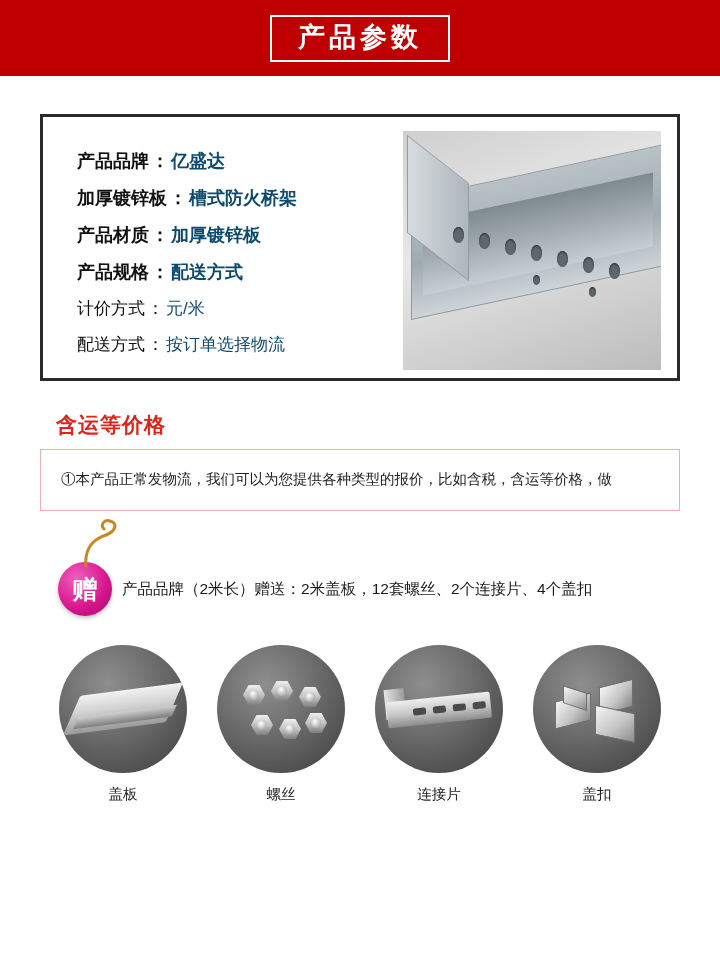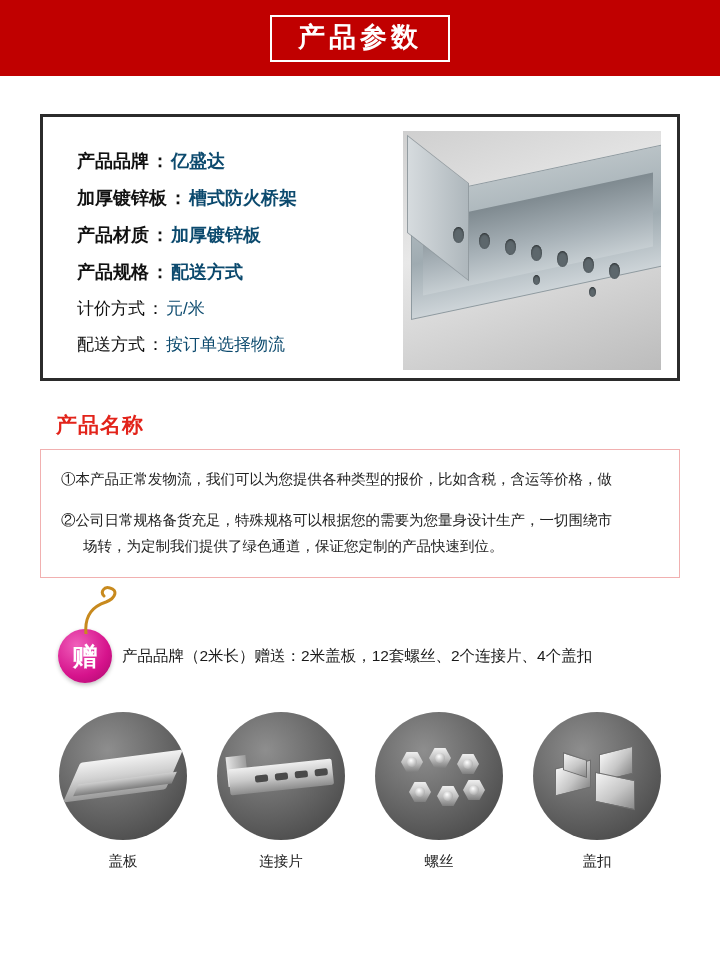--- a/index.html
+++ b/index.html
@@ -356,77 +356,73 @@
       <div class="hole" style="left:148px; top:96px;"></div>
       <div class="hole" style="left:174px; top:102px;"></div>
       <div class="hole" style="left:200px; top:108px;"></div>
       <div class="hole" style="left:226px; top:114px;"></div>
       <div class="hole" style="left:150px; top:126px; width:7px; height:10px;"></div>
       <div class="hole" style="left:206px; top:138px; width:7px; height:10px;"></div>
     </div>
   </div>
 </div>
 
-<div class="tips-title">产品名称</div>
+<div class="tips-title">含运等价格</div>
 
 <div class="tips-box">
   <div class="tip-item">
     <span>①本产品正常发物流，我们可以为您提供各种类型的报价，比如含税，含运等价格，做</span>
-  </div>
-  <div class="tip-item">
-    <span>②公司日常规格备货充足，特殊规格可以根据您的需要为您量身设计生产，一切围绕市</span>
-    <span class="tip-line2">场转，为定制我们提供了绿色通道，保证您定制的产品快速到位。</span>
   </div>
 </div>
 
 <div class="gift-row">
   <svg class="gift-string" viewBox="0 0 46 50">
     <path d="M6 50 C 4 30, 14 22, 26 18 C 36 14, 38 6, 30 4 C 24 2, 20 8, 24 12" fill="none" stroke="#c88a1e" stroke-width="3" stroke-linecap="round"></path>
   </svg>
   <div class="gift-badge">赠</div>
   <div class="gift-text">产品品牌（2米长）赠送：2米盖板，12套螺丝、2个连接片、4个盖扣</div>
 </div>
 
 <div class="acc-row">
 
   <div class="acc-item">
     <div class="acc-circle">
       <div class="cover-plate"></div>
       <div class="cover-plate2"></div>
     </div>
     <div class="acc-caption">盖板</div>
+  </div>
+
+  <div class="acc-item">
+    <div class="acc-circle">
+      <div class="screw" style="left:26px; top:40px;"></div>
+      <div class="screw" style="left:54px; top:36px;"></div>
+      <div class="screw" style="left:82px; top:42px;"></div>
+      <div class="screw" style="left:34px; top:70px;"></div>
+      <div class="screw" style="left:62px; top:74px;"></div>
+      <div class="screw" style="left:88px; top:68px;"></div>
+    </div>
+    <div class="acc-caption">螺丝</div>
   </div>
 
   <div class="acc-item">
     <div class="acc-circle">
       <div class="link-flange"></div>
       <div class="link-plate">
         <div class="slot" style="left:26px;"></div>
         <div class="slot" style="left:46px;"></div>
         <div class="slot" style="left:66px;"></div>
         <div class="slot" style="left:86px;"></div>
       </div>
     </div>
     <div class="acc-caption">连接片</div>
   </div>
 
   <div class="acc-item">
     <div class="acc-circle">
-      <div class="screw" style="left:26px; top:40px;"></div>
-      <div class="screw" style="left:54px; top:36px;"></div>
-      <div class="screw" style="left:82px; top:42px;"></div>
-      <div class="screw" style="left:34px; top:70px;"></div>
-      <div class="screw" style="left:62px; top:74px;"></div>
-      <div class="screw" style="left:88px; top:68px;"></div>
-    </div>
-    <div class="acc-caption">螺丝</div>
-  </div>
-
-  <div class="acc-item">
-    <div class="acc-circle">
       <div class="buckle" style="left:22px; top:52px; width:34px; height:26px; transform:skewY(-14deg);"></div>
       <div class="buckle" style="left:30px; top:44px; width:22px; height:16px; transform:skewY(18deg);"></div>
       <div class="buckle" style="left:66px; top:38px; width:32px; height:26px; transform:skewY(-14deg);"></div>
       <div class="buckle" style="left:62px; top:64px; width:38px; height:28px; transform:skewY(12deg);"></div>
     </div>
     <div class="acc-caption">盖扣</div>
   </div>
 
 </div>
 

